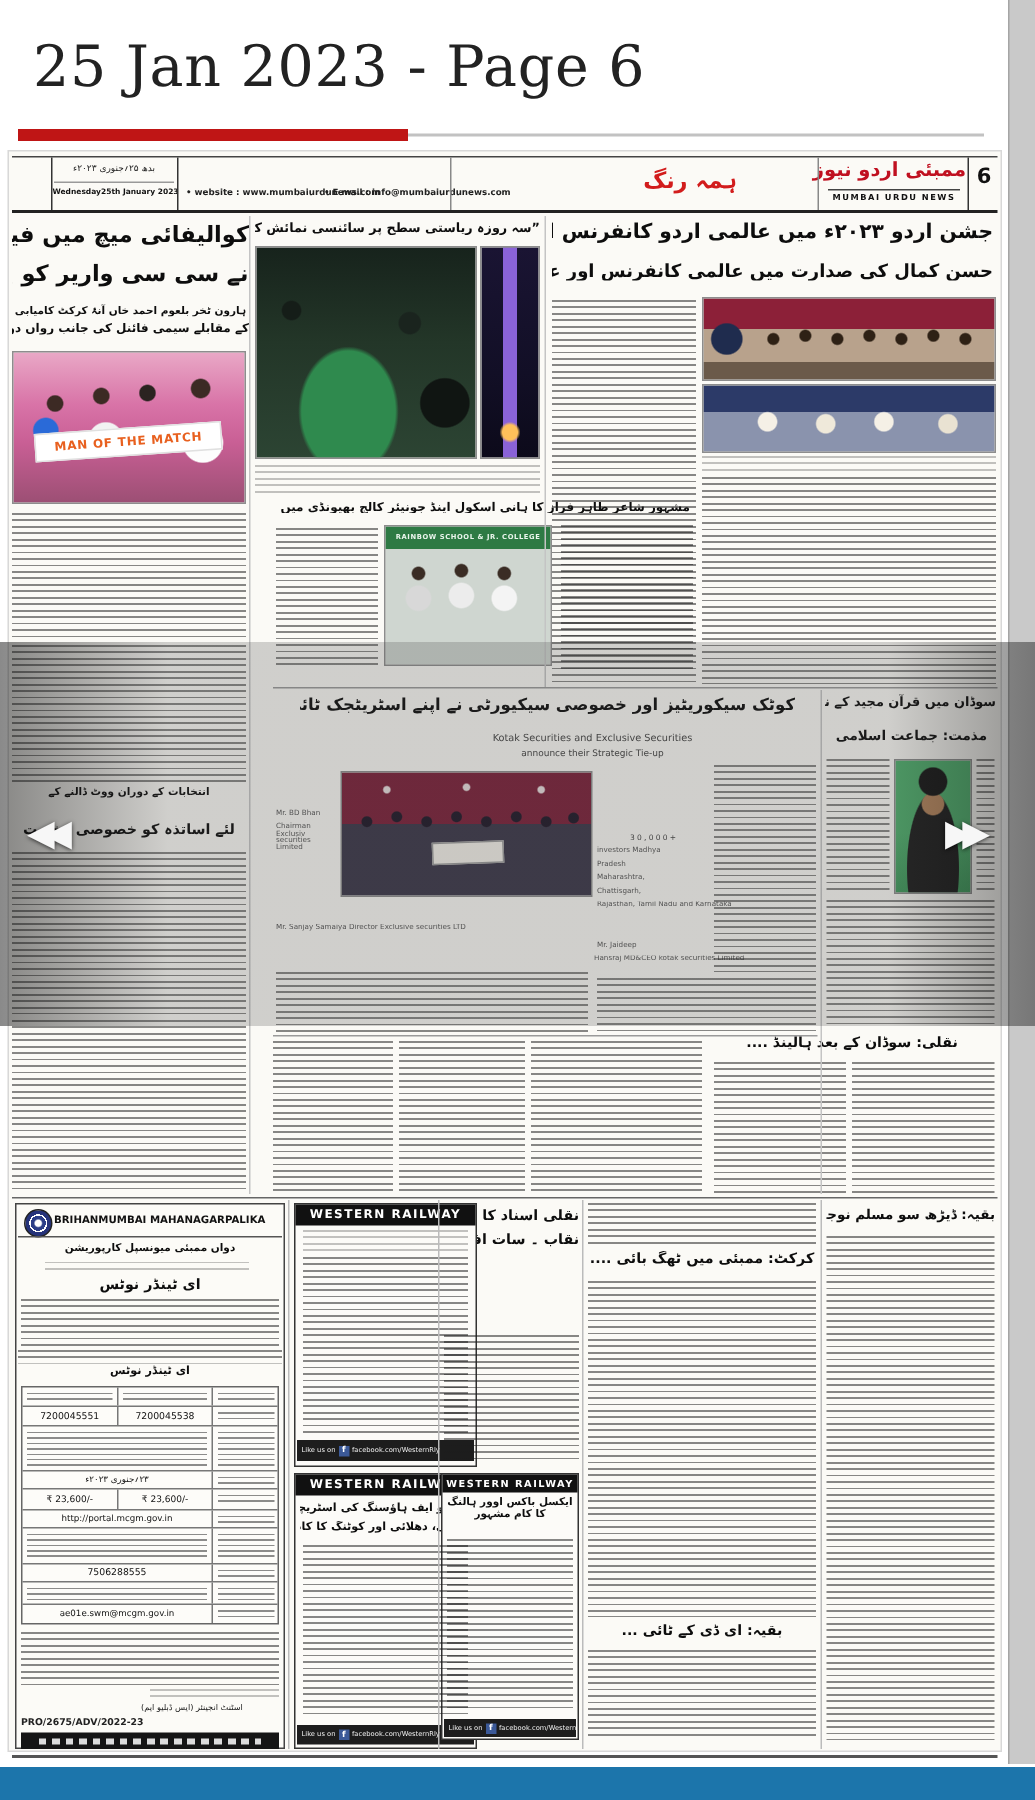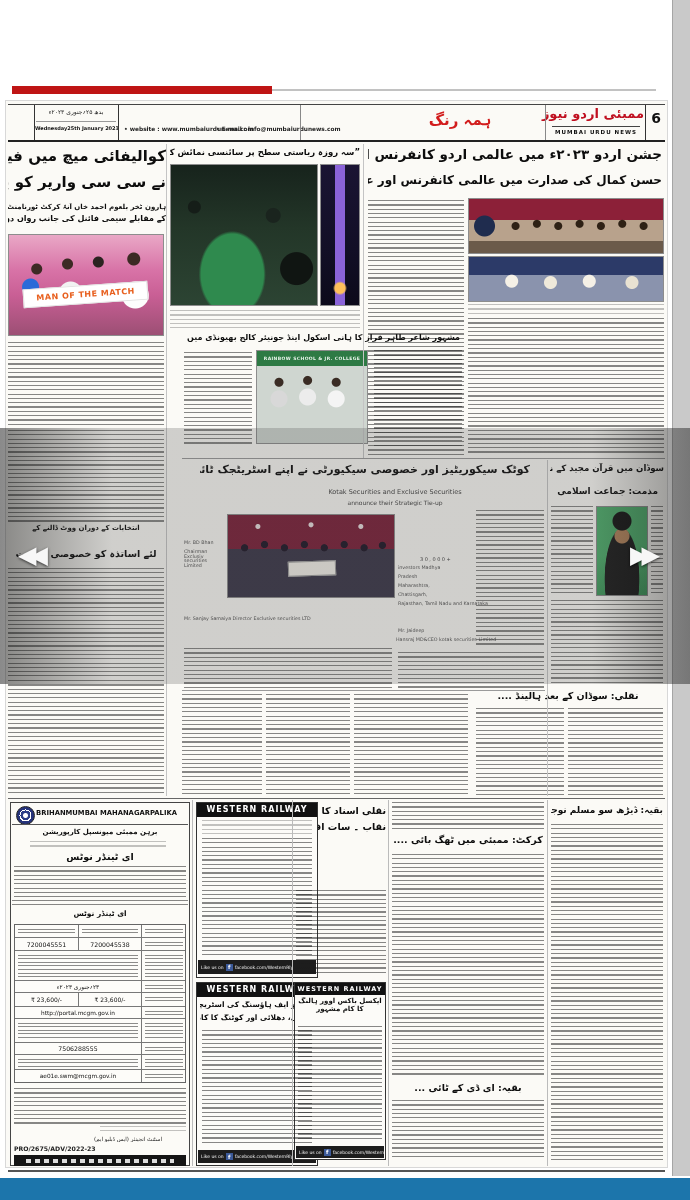--- a/index.html
+++ b/index.html
@@ -119,38 +119,39 @@
     background:linear-gradient(90deg,rgba(22,22,22,.50) 0px,rgba(70,70,70,.24) 112px,rgba(70,70,70,.24) 592px,rgba(22,22,22,.46) 690px);}
   .navbtn{position:absolute;color:#f7f7f7;font-family:"DejaVu Sans",sans-serif;font-size:24px;font-weight:bold;
     letter-spacing:-7px;text-shadow:0 1px 3px rgba(0,0,0,.7);cursor:pointer;line-height:1;}
   .bluefoot{position:absolute;left:0;top:1178px;width:690px;height:22px;background:#1c75ab;}
 </style>
 </head>
 <body>
 
 <div class="stage">
 
+  <div class="vtitle">25 Jan 2023 - Page 6</div>
   <div class="redbar"></div>
   <div class="grayline"></div>
   <div class="scroll"></div>
 
   <div class="paper"></div>
 
   <div class="abs u" style="left:36px;top:108px;width:80px;height:11px;font-size:6px;text-align:center;color:#222;white-space:nowrap;overflow:hidden;">بدھ ۲۵؍جنوری ۲۰۲۳ء</div>
   <div class="abs en" style="left:35px;top:125px;width:82px;font-size:5px;font-weight:bold;text-align:center;color:#111;white-space:nowrap;">Wednesday25th January 2023</div>
   <div class="abs en" style="left:124px;top:126px;font-size:5.8px;font-weight:bold;color:#222;white-space:nowrap;">• website : www.mumbaiurdunews.com</div>
   <div class="abs en" style="left:216px;top:126px;font-size:5.8px;font-weight:bold;color:#222;white-space:nowrap;">• E mail : info@mumbaiurdunews.com</div>
   <div class="abs u" style="left:408px;top:111px;width:104px;font-size:15px;font-weight:bold;color:#d21c1c;text-align:center;">ہمہ رنگ</div>
   <div class="abs u" style="left:548px;top:106px;width:96px;font-size:13px;font-weight:bold;color:#c01020;text-align:center;white-space:nowrap;">ممبئی اردو نیوز</div>
   <div class="abs en" style="left:548px;top:129px;width:96px;font-size:5.5px;font-weight:bold;letter-spacing:1px;color:#111;text-align:center;white-space:nowrap;">MUMBAI URDU NEWS</div>
   <div class="abs en" style="left:645px;top:110px;width:22px;font-size:14px;font-weight:bold;color:#111;text-align:center;">6</div>
 
   <div class="abs u hl" style="left:8px;top:148px;width:158px;font-size:15px;">کوالیفائی میچ میں فیروز الیون</div>
   <div class="abs u hl" style="left:8px;top:174px;width:158px;font-size:15px;">نے سی سی واریر کو پچھاڑ دیا</div>
-  <div class="abs u hl" style="left:8px;top:203px;width:158px;font-size:7px;">ہارون ٹخر بلعوم احمد خاں آنۂ کرکٹ ٹورنامنٹ</div>
+  <div class="abs u hl" style="left:8px;top:203px;width:158px;font-size:7px;">ہارون ٹخر بلعوم احمد خاں آنۂ کرکٹ کامیابی</div>
   <div class="abs u hl" style="left:8px;top:214px;width:158px;font-size:8px;">کے مقابلے سیمی فائنل کی جانب رواں دواں</div>
   <div class="abs u hl" style="left:170px;top:147px;width:190px;font-size:8.5px;">”سہ روزہ ریاستی سطح پر سائنسی نمائش کا افتتاح“</div>
   <div class="abs u hl" style="left:368px;top:147px;width:294px;font-size:13.5px;">جشن اردو ۲۰۲۳ء میں عالمی اردو کانفرنس اور عالمی مشاعرہ و تاریخی اہمیت کا حامل</div>
   <div class="abs u hl" style="left:368px;top:173px;width:294px;font-size:12px;">حسن کمال کی صدارت میں عالمی کانفرنس اور عالمی مشاعرے نے کامیابی کا نیا سنگ میل قائم کیا</div>
   <div class="abs u hl" style="left:184px;top:333px;width:276px;font-size:8px;">مشہور شاعر طاہر فراز کا ہانی اسکول اینڈ جونیئر کالج بھیونڈی میں استقبال</div>
 
   <div class="ph p-motm" style="left:8px;top:234px;width:156px;height:102px;">
     <div class="motm-banner">MAN OF THE MATCH</div>
   </div>
   <div class="ph p-science" style="left:170px;top:164px;width:148px;height:142px;"></div>
@@ -190,21 +191,21 @@
   <div class="abs u hl" style="left:478px;top:690px;width:180px;font-size:9.5px;">نقلی: سوڈان کے بعد ہالینڈ ....</div>
   <div class="abs u hl" style="left:551px;top:805px;width:112px;font-size:9px;">بقیہ: ڈیڑھ سو مسلم نوجوانوں ....</div>
   <div class="abs u hl" style="left:392px;top:834px;width:152px;font-size:9.5px;">کرکٹ: ممبئی میں ٹھگ بائی ....</div>
   <div class="abs u hl" style="left:400px;top:1082px;width:136px;font-size:9.5px;">بقیہ: ای ڈی کے ٹائی ...</div>
   <div class="abs u hl" style="left:296px;top:805px;width:90px;font-size:9.5px;">نقلی اسناد کا ریکٹ بے</div>
   <div class="abs u hl" style="left:296px;top:821px;width:90px;font-size:9.5px;">نقاب ۔ سات افراد گرفتار</div>
 
   <div class="bmcbox" style="left:10px;top:802px;width:180px;height:364px;"></div>
   <div class="bmc-logo" style="left:16px;top:806px;width:17px;height:17px;"></div>
   <div class="abs en" style="left:36px;top:809px;width:150px;font-size:6.8px;font-weight:bold;color:#111;white-space:nowrap;">BRIHANMUMBAI MAHANAGARPALIKA</div>
-  <div class="abs u hl" style="left:12px;top:828px;width:176px;font-size:7px;">برہن ممبئی میونسپل کارپوریشن</div>
+  <div class="abs u hl" style="left:12px;top:828px;width:176px;font-size:7px;">دواں ممبئی میونسپل کارپوریشن</div>
   <div class="abs u hl" style="left:12px;top:851px;width:176px;font-size:9.5px;">ای ٹینڈر نوٹس</div>
   <div class="abs u hl" style="left:12px;top:910px;width:176px;font-size:7.5px;">ای ٹینڈر نوٹس</div>
 
   <div class="bmct" style="left:14px;top:924px;width:172px;">
     <div class="brow" style="height:12px">
       <div class="bcell bst w63"></div>
       <div class="bcell bst w63"></div>
       <div class="bcell bst wlab"></div>
     </div>
     <div class="brow" style="height:13px">

